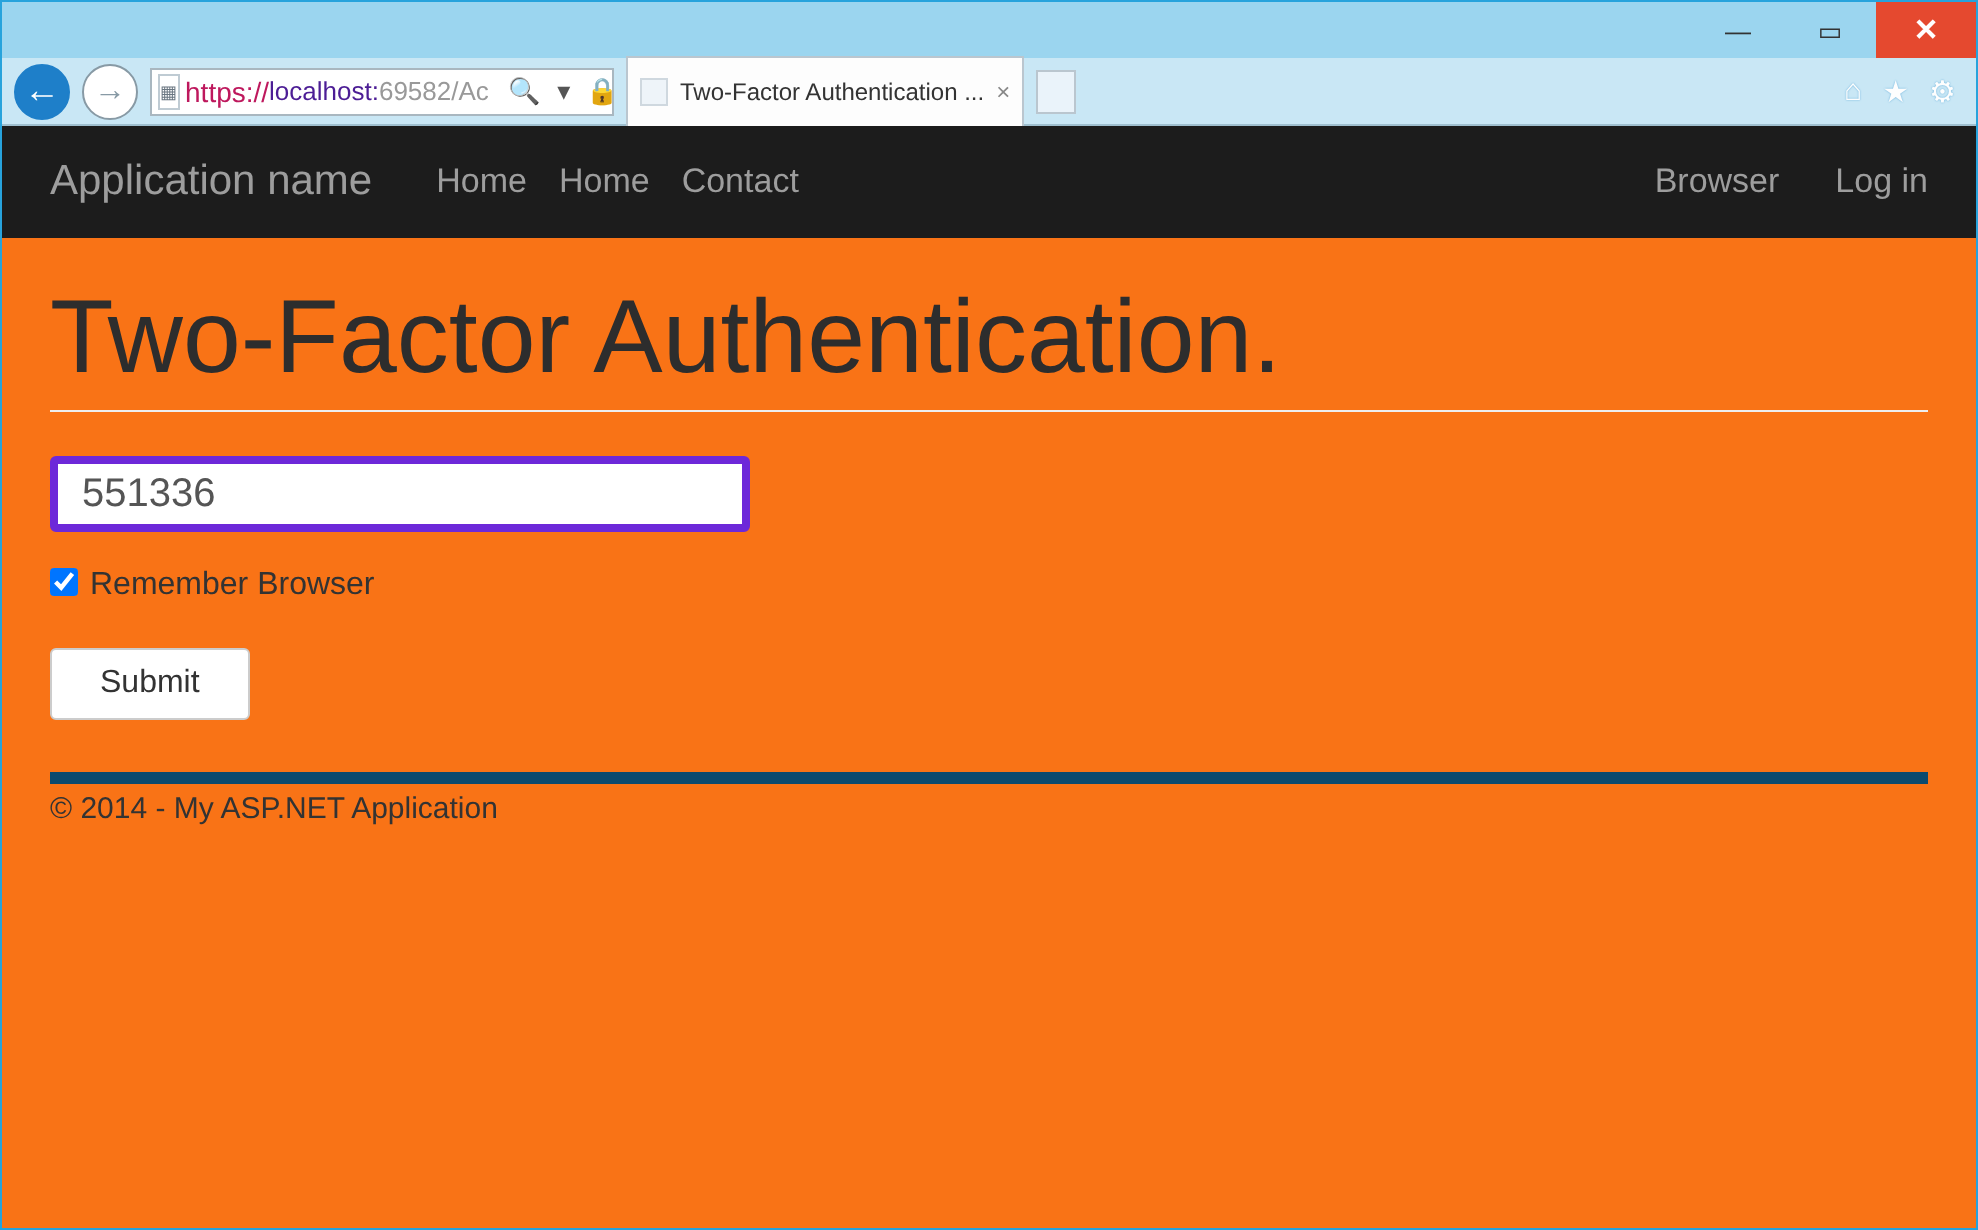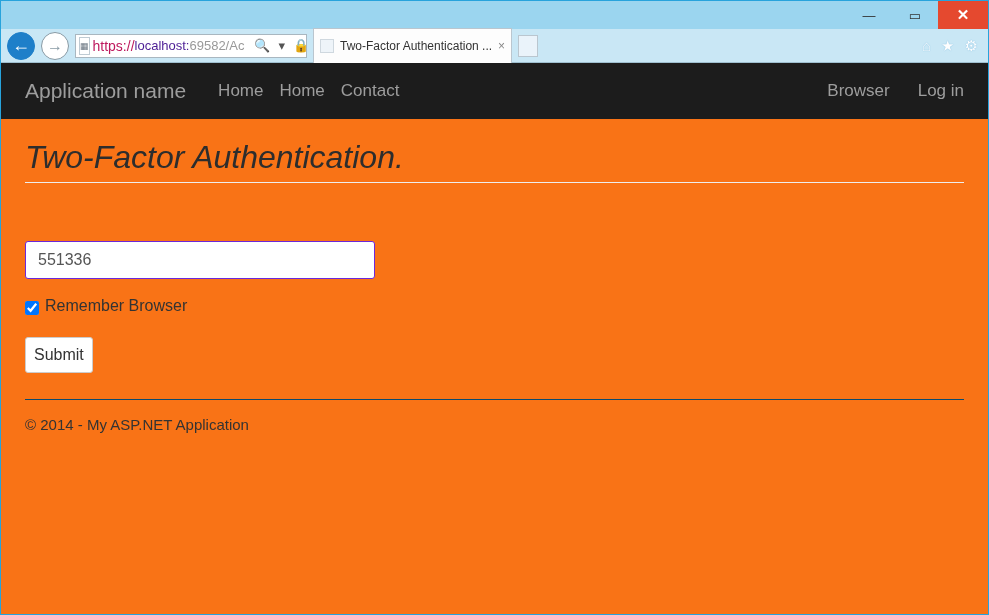--- a/index.html
+++ b/index.html
@@ -156,25 +156,24 @@
   .navbar .navlinks { display: flex; gap: 16px; }
   .navbar .navlinks a { color: #9d9d9d; text-decoration: none; }
   .navbar .navspacer { flex: 1; }
   .navbar .navright { display: flex; gap: 28px; }
   .navbar .navright a { color: #9d9d9d; text-decoration: none; }
 
   .container {
     padding: 20px 24px;
   }
   h1.title {
-    font-size: 32px;
+    font-size: 52px;
     font-weight: 400;
     color: #2d2d2d;
     margin-bottom: 4px;
-    font-style: italic;
   }
   h3.subtitle {
     font-size: 22px;
     font-weight: 400;
     color: #333;
     margin-bottom: 18px;
   }
   hr.sep {
     border: none;
     border-top: 1px solid #eee;
@@ -184,52 +183,51 @@
   .label {
     font-weight: 700;
     font-size: 15px;
     color: #222;
     display: block;
     margin-bottom: 6px;
   }
   .text-input {
     width: 350px;
     height: 38px;
-    border: 1px solid #6d28d9;
+    border: 4px solid #6d28d9;
     border-radius: 3px;
     padding: 0 12px;
-    font-size: 16px;
+    font-size: 20px;
     color: #555;
     background: #fff;
-    margin-top: 36px;
   }
   .check-row {
     display: flex;
-    align-items: flex-end;
+    align-items: flex-start;
     gap: 6px;
     font-size: 16px;
     color: #333;
     margin-bottom: 22px;
   }
   .check-row input[type=checkbox] {
     width: 14px; height: 14px;
   }
   .btn {
     background: #fff;
     border: 1px solid #ccc;
     border-radius: 3px;
-    padding: 8px 8px;
+    padding: 8px 24px;
     font-size: 16px;
     color: #333;
     cursor: pointer;
   }
   footer.pg-footer {
-    border-top: 1px solid #0c4a6e;
+    border-top: 6px solid #0c4a6e;
     margin-top: 26px;
-    padding-top: 16px;
+    padding-top: 4px;
     font-size: 15px;
     color: #333;
   }
 </style>
 </head>
 <body>
 
 <div class="window">
 
   <div class="titlebar">

